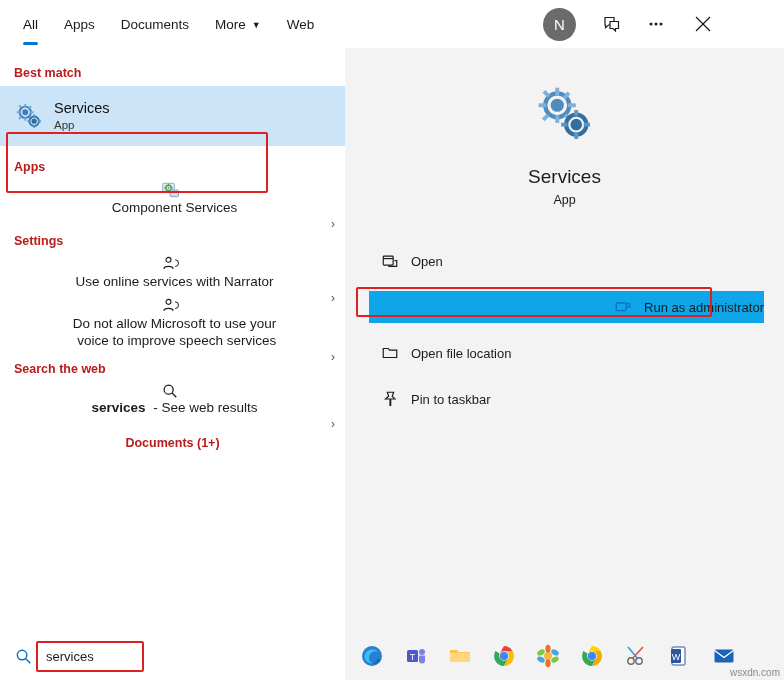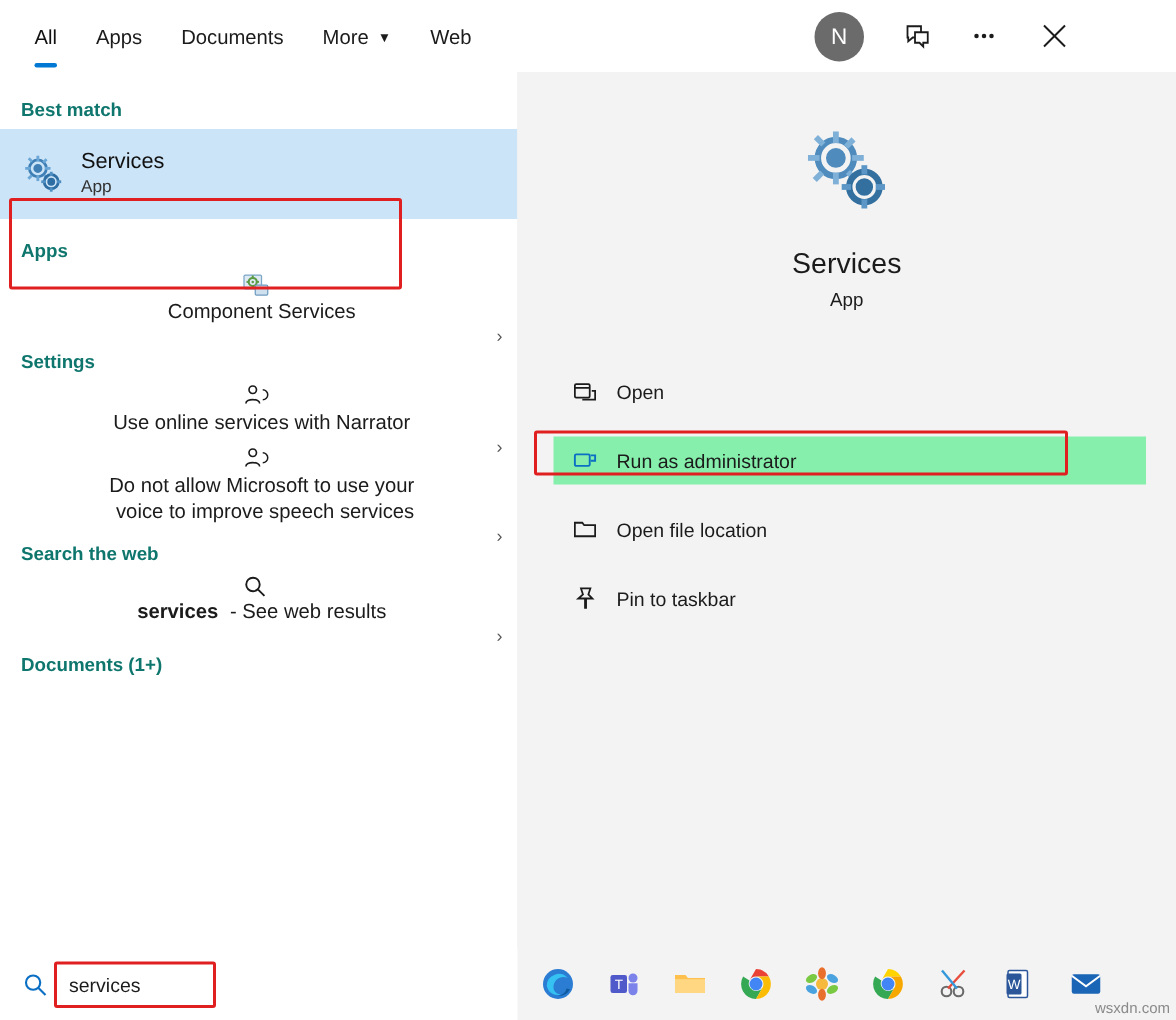--- a/index.html
+++ b/index.html
@@ -42,21 +42,21 @@
   }
   .icon-btn svg { display:block; }
 
   
   .left-pane {
     position:absolute; top:48px; left:0; width:345px; height:584px;
     background:#ffffff;
     padding-top: 8px;
   }
   .section-head {
-    font-size: 12.5px; color:#0f766e; font-weight:700;
+    font-size: 12.5px; color:#b91c1c; font-weight:700;
     padding: 10px 14px 6px 14px;
   }
   .best-match-row {
     position:relative;
     margin: 0 0 0 0;
     height: 60px;
     background:#cce4f7;
     display:flex; align-items:center;
     padding-left: 14px;
   }
@@ -87,21 +87,21 @@
   }
   .app-hero { padding-top: 34px; text-align:center; }
   .hero-icon { height: 64px; display:flex; align-items:center; justify-content:center; }
   .hero-title { font-size: 19px; color:#1b1b1b; margin-top: 20px; }
   .hero-sub { font-size: 12.5px; color:#1b1b1b; margin-top: 5px; }
   .actions { margin-top: 38px; padding: 0 28px 0 36px; }
   .action-row {
     display:flex; align-items:center; height: 32px; margin-bottom: 14px;
     font-size: 13px; color:#1b1b1b; position:relative;
   }
-  .action-row.hl { background:#86efac; margin-left:-12px; padding-left:12px; width: calc(100% + 20px); }
+  .action-row.hl { background:#0ea5e9; margin-left:-12px; padding-left:12px; width: calc(100% + 20px); justify-content: flex-end; }
   .action-ico { width: 30px; min-width:30px; display:flex; align-items:center; }
   .action-highlight {
     position:absolute; left:-13px; top:-4px; width: 356px; height: 30px;
     border: 2px solid #e02020; border-radius: 2px; pointer-events:none;
   }
 
   
   .taskbar {
     position:absolute; left:0; bottom:0; width:784px; height:48px;
     background:#f3f3f3; display:flex; align-items:center;
@@ -281,21 +281,21 @@
           <line x1="12.3" y1="12.3" x2="17" y2="17"></line>
         </svg>
       </div>
       <div class="result-text">
         <span class="t1 bold">services</span>
         <span class="t1" style="margin-left:4px;">- See web results</span>
       </div>
       <div class="chev">›</div>
     </div>
 
-    <div class="section-head" style="padding-top:12px;">Documents (1+)</div>
+    <div class="section-head" style="padding-top:12px;text-align:center;">Documents (1+)</div>
   </div>
 
   <div class="divider-v"></div>
 
   <div class="right-pane">
     <div class="app-hero">
       <div class="hero-icon">
         <svg width="62" height="62" viewBox="0 0 32 32">
           <g fill="none" stroke="#4f8cbd" stroke-width="2.2">
             <circle cx="12" cy="11.5" r="6.2"></circle>

